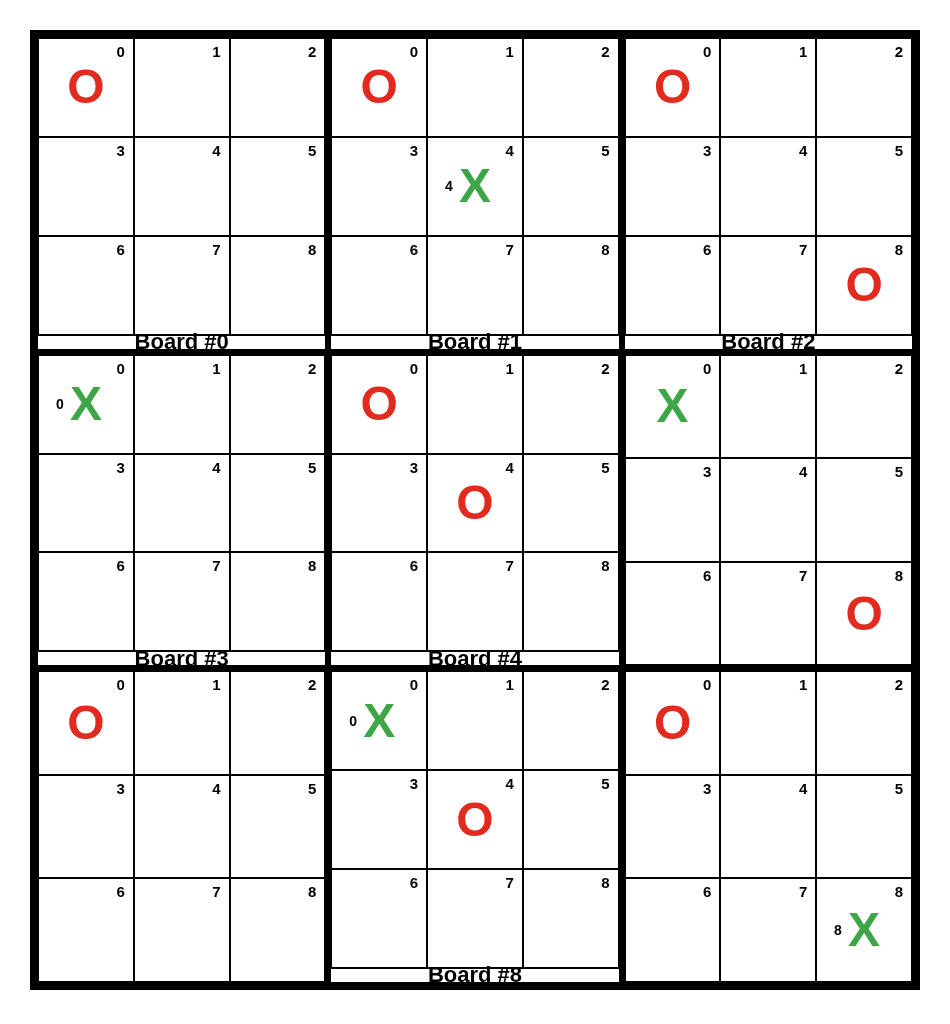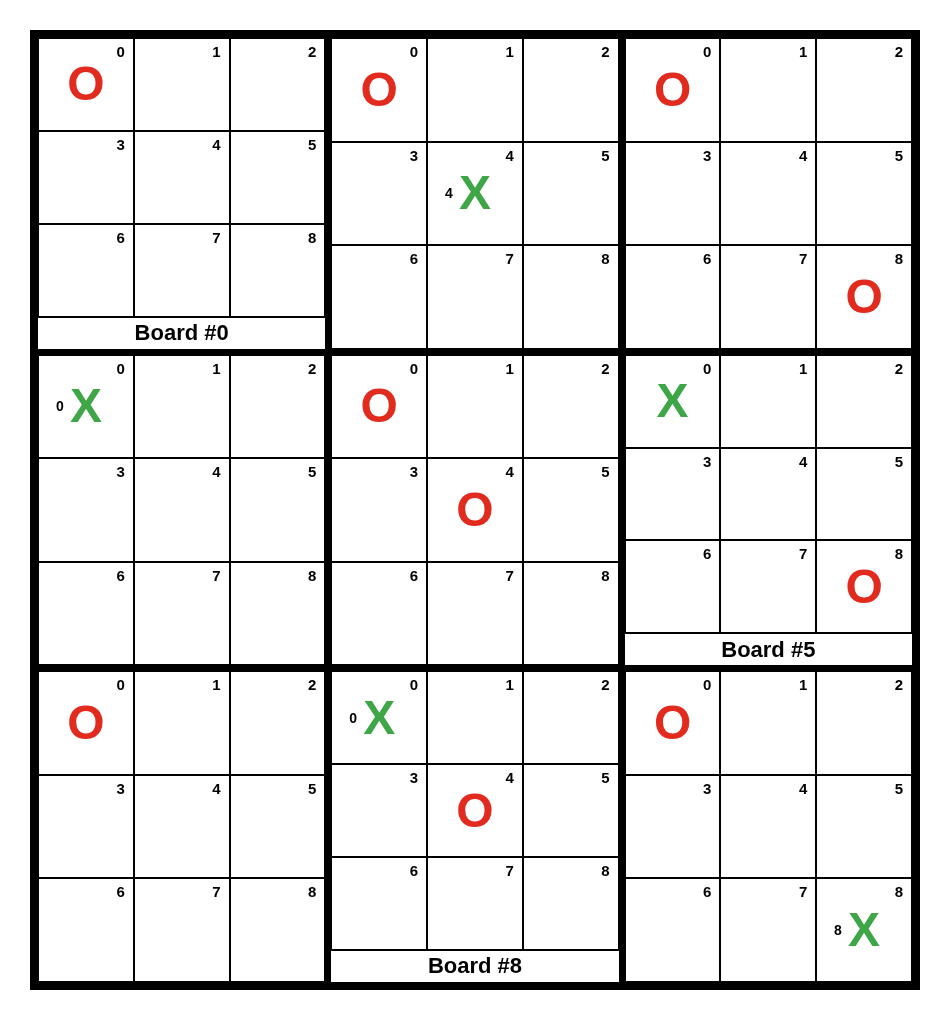--- a/index.html
+++ b/index.html
@@ -47,21 +47,21 @@
     .mark {
       font-size: 48px;
       font-weight: 700;
       line-height: 1;
       position: relative;
     }
     .mark-x { color: #3fa648; }
     .mark-o { color: #e22b1f; }
     .label {
       border-top: 1px solid #000;
-      height: 32px;
+      height: 14px;
       display: flex;
       align-items: center;
       justify-content: center;
       font-size: 22px;
       font-weight: 700;
     }
     .small-index {
       position: absolute;
       font-size: 14px;
       font-weight: 600;
@@ -133,53 +133,55 @@
         <div class="cell">
           <span class="index">6</span>
         </div>
         <div class="cell">
           <span class="index">7</span>
         </div>
         <div class="cell">
           <span class="index">8</span>
         </div>
       </div>
-    </div>
-    <div class="board">
-      <div class="cells">
-        <div class="cell">
-          <span class="index">0</span>
-          <span class="mark mark-o">O</span>
-        </div>
-        <div class="cell">
-          <span class="index">1</span>
-        </div>
-        <div class="cell">
-          <span class="index">2</span>
-        </div>
-        <div class="cell">
-          <span class="index">3</span>
-        </div>
-        <div class="cell">
-          <span class="index">4</span>
-        </div>
-        <div class="cell">
-          <span class="index">5</span>
-        </div>
-        <div class="cell">
-          <span class="index">6</span>
-        </div>
-        <div class="cell">
-          <span class="index">7</span>
-        </div>
-        <div class="cell">
-          <span class="index">8</span>
-          <span class="mark mark-o">O</span>
-        </div>
-      </div>
+      <div class="label">Board #1</div>
+    </div>
+    <div class="board">
+      <div class="cells">
+        <div class="cell">
+          <span class="index">0</span>
+          <span class="mark mark-o">O</span>
+        </div>
+        <div class="cell">
+          <span class="index">1</span>
+        </div>
+        <div class="cell">
+          <span class="index">2</span>
+        </div>
+        <div class="cell">
+          <span class="index">3</span>
+        </div>
+        <div class="cell">
+          <span class="index">4</span>
+        </div>
+        <div class="cell">
+          <span class="index">5</span>
+        </div>
+        <div class="cell">
+          <span class="index">6</span>
+        </div>
+        <div class="cell">
+          <span class="index">7</span>
+        </div>
+        <div class="cell">
+          <span class="index">8</span>
+          <span class="mark mark-o">O</span>
+        </div>
+      </div>
+      <div class="label">Board #2</div>
     </div>
     <div class="board">
       <div class="cells">
         <div class="cell">
           <span class="index">0</span>
           <span class="mark mark-x">X<span class="small-index">0</span></span>
         </div>
         <div class="cell">
           <span class="index">1</span>
         </div>
@@ -198,53 +200,55 @@
         <div class="cell">
           <span class="index">6</span>
         </div>
         <div class="cell">
           <span class="index">7</span>
         </div>
         <div class="cell">
           <span class="index">8</span>
         </div>
       </div>
-    </div>
-    <div class="board">
-      <div class="cells">
-        <div class="cell">
-          <span class="index">0</span>
-          <span class="mark mark-o">O</span>
-        </div>
-        <div class="cell">
-          <span class="index">1</span>
-        </div>
-        <div class="cell">
-          <span class="index">2</span>
-        </div>
-        <div class="cell">
-          <span class="index">3</span>
-        </div>
-        <div class="cell">
-          <span class="index">4</span>
-          <span class="mark mark-o">O</span>
-        </div>
-        <div class="cell">
-          <span class="index">5</span>
-        </div>
-        <div class="cell">
-          <span class="index">6</span>
-        </div>
-        <div class="cell">
-          <span class="index">7</span>
-        </div>
-        <div class="cell">
-          <span class="index">8</span>
-        </div>
-      </div>
+      <div class="label">Board #3</div>
+    </div>
+    <div class="board">
+      <div class="cells">
+        <div class="cell">
+          <span class="index">0</span>
+          <span class="mark mark-o">O</span>
+        </div>
+        <div class="cell">
+          <span class="index">1</span>
+        </div>
+        <div class="cell">
+          <span class="index">2</span>
+        </div>
+        <div class="cell">
+          <span class="index">3</span>
+        </div>
+        <div class="cell">
+          <span class="index">4</span>
+          <span class="mark mark-o">O</span>
+        </div>
+        <div class="cell">
+          <span class="index">5</span>
+        </div>
+        <div class="cell">
+          <span class="index">6</span>
+        </div>
+        <div class="cell">
+          <span class="index">7</span>
+        </div>
+        <div class="cell">
+          <span class="index">8</span>
+        </div>
+      </div>
+      <div class="label">Board #4</div>
     </div>
     <div class="board">
       <div class="cells">
         <div class="cell">
           <span class="index">0</span>
           <span class="mark mark-x">X</span>
         </div>
         <div class="cell">
           <span class="index">1</span>
         </div>
@@ -264,21 +268,20 @@
           <span class="index">6</span>
         </div>
         <div class="cell">
           <span class="index">7</span>
         </div>
         <div class="cell">
           <span class="index">8</span>
           <span class="mark mark-o">O</span>
         </div>
       </div>
-      <div class="label">Board #5</div>
     </div>
     <div class="board">
       <div class="cells">
         <div class="cell">
           <span class="index">0</span>
           <span class="mark mark-o">O</span>
         </div>
         <div class="cell">
           <span class="index">1</span>
         </div>

